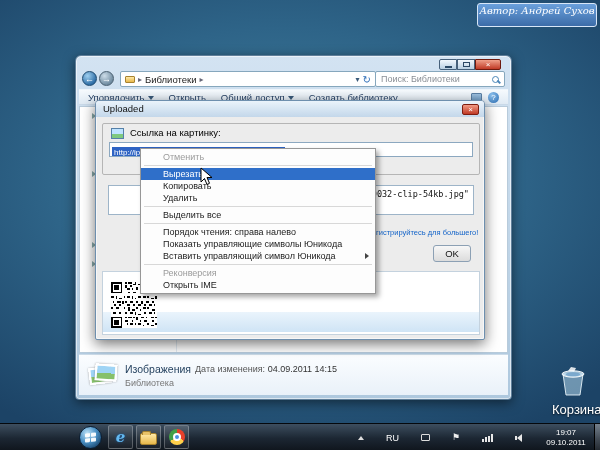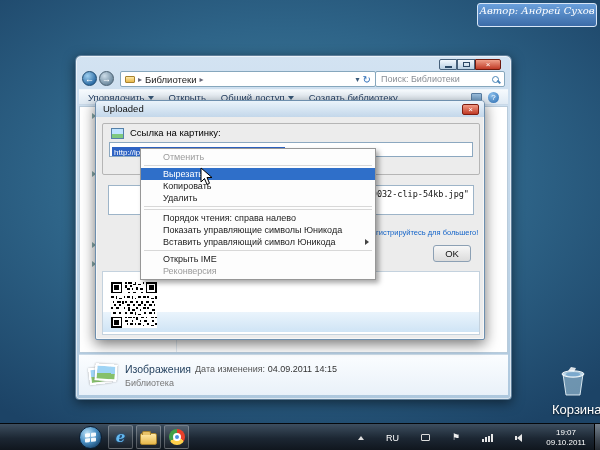--- a/index.html
+++ b/index.html
@@ -296,27 +296,28 @@
     </div>
   </div>
 
   <div class="menu">
     <div class="mi dis"><span>Отменить</span></div>
     <div class="msep"></div>
     <div class="mi hl"><span>Вырезать</span></div>
     <div class="mi"><span>Копировать</span></div>
     <div class="mi"><span>Удалить</span></div>
     <div class="msep"></div>
+    <div class="mi"><span>Выделить все</span></div>
     <div class="msep"></div>
     <div class="mi"><span>Порядок чтения: справа налево</span></div>
     <div class="mi"><span>Показать управляющие символы Юникода</span></div>
     <div class="mi"><span>Вставить управляющий символ Юникода</span><i class="subarrow"></i></div>
     <div class="msep"></div>
+    <div class="mi dis"><span>Реконверсия</span></div>
     <div class="mi"><span>Открыть IME</span></div>
-    <div class="mi dis"><span>Реконверсия</span></div>
   </div>
 
   <svg class="cursor" width="13" height="19" viewBox="0 0 13 19">
     <path d="M1 1 L1 15 L4.5 11.5 L7 17.5 L9.5 16.3 L7 10.5 L12 10.5 Z" fill="#fff" stroke="#000" stroke-width="1"></path>
   </svg>
 
   <div class="bin">
     <svg width="30" height="32" viewBox="0 0 30 32">
       <path d="M5 9 L8 30 L22 30 L25 9 Z" fill="rgba(190,225,245,.5)" stroke="rgba(240,250,255,.85)" stroke-width="1"></path>
       <path d="M10 6 L13 2 L18 3 L16 7 Z" fill="rgba(255,255,255,.85)"></path>

